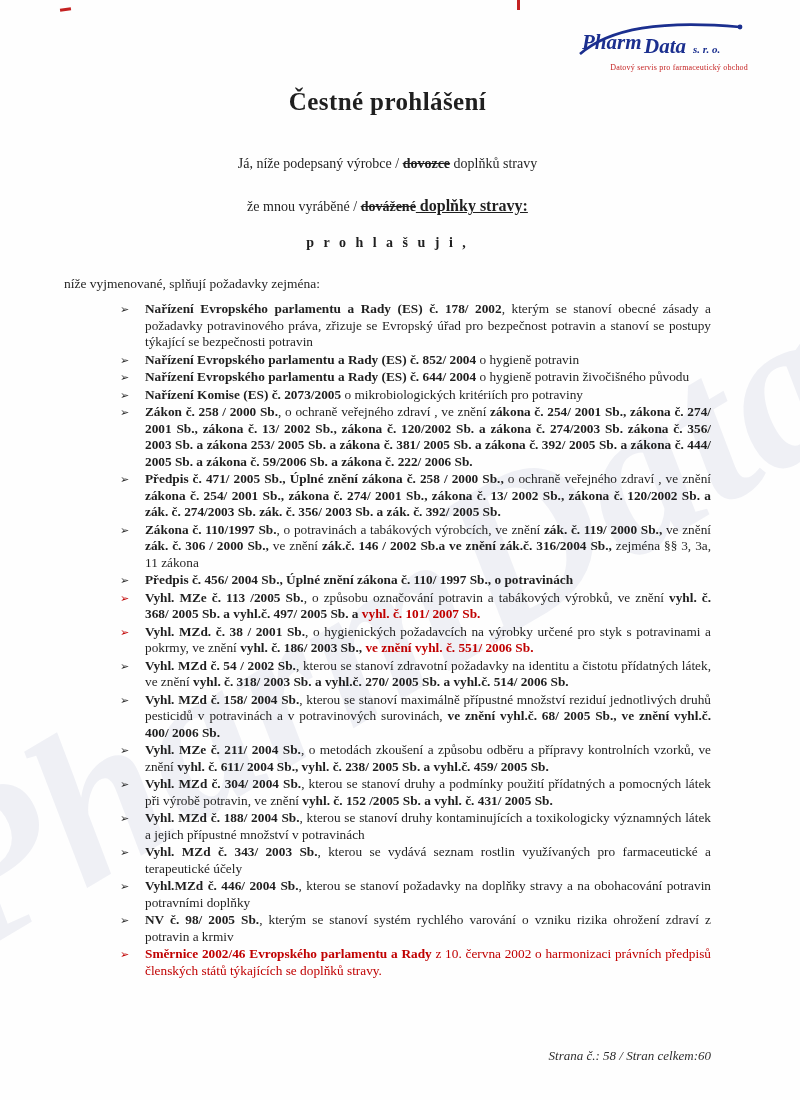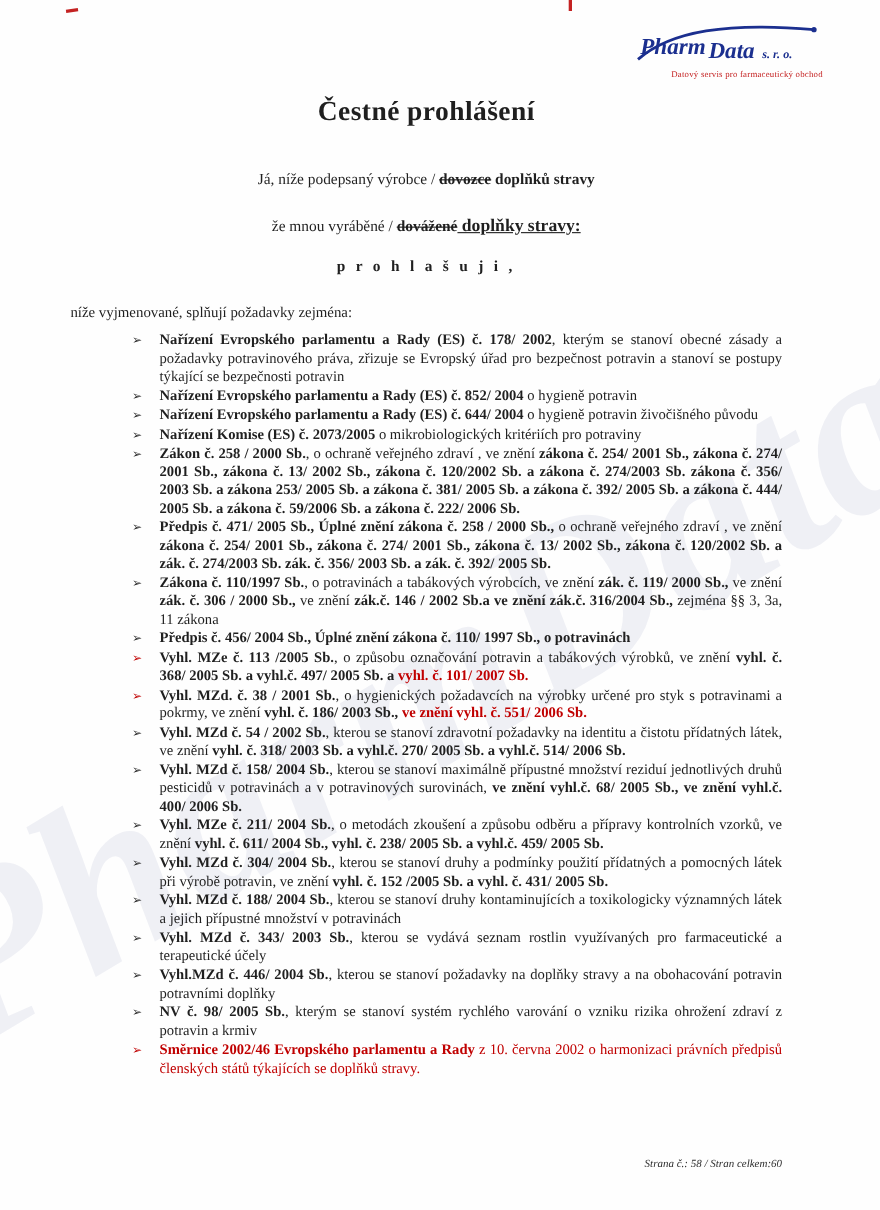--- a/index.html
+++ b/index.html
@@ -22,41 +22,41 @@
   .logo { position:absolute; right:52px; top:18px; width:172px; text-align:left; }
   .logo svg { display:block; }
   .logo .tagline {
     font-family:"Liberation Serif", serif; font-size:8px; color:#c42222;
     letter-spacing:0.2px; margin-top:1px; text-align:right; white-space:nowrap;
   }
   .content { position:absolute; left:64px; right:89px; top:88px; }
   .title { text-align:center; font-size:25px; font-weight:bold; letter-spacing:0.4px; margin-bottom:40px; }
   .center { text-align:center; }
   .line1 { font-size:14px; margin-bottom:25px; }
-  .b { font-weight:bold;margin-top:48px; }
+  .b { font-weight:normal;margin-top:48px; }
   .strike { font-weight:bold; text-decoration:line-through; }
   .spaced { font-size:14px; font-weight:bold; letter-spacing:3px; margin-bottom:25px; }
   .line3 { font-size:14px; margin-bottom:20px; }
   .ub { font-weight:bold; text-decoration:underline; font-size:16px; }
   .intro { font-size:13.5px; margin-bottom:9px; }
   .list { margin-left:56px; }
   .list-item {
     position:relative; padding-left:25px; font-size:13.3px; line-height:16.5px;
     text-align:justify; margin-bottom:1px;
   }
   .marker {
     position:absolute; left:0; top:1px; font-size:11px; color:#2a2a2a;
     font-family:"DejaVu Sans", sans-serif;
   }
   .list-item .seg-b { font-weight:bold; }
   .list-item .seg-r { color:#c00000; }
   .list-item.red-marker .marker { color:#c00000; }
   .footer {
     position:absolute; right:89px; bottom:36px;
-    font-style:italic; font-size:10px; color:#2e2e2e;
+    font-style:italic; font-size:13px; color:#2e2e2e;
   }
 </style>
 </head>
 <body>
 
 <div class="page">
 
   <div class="watermark">PharmData s.r.o.</div>
   <div class="artifact a1"></div>
   <div class="artifact a2"></div>

